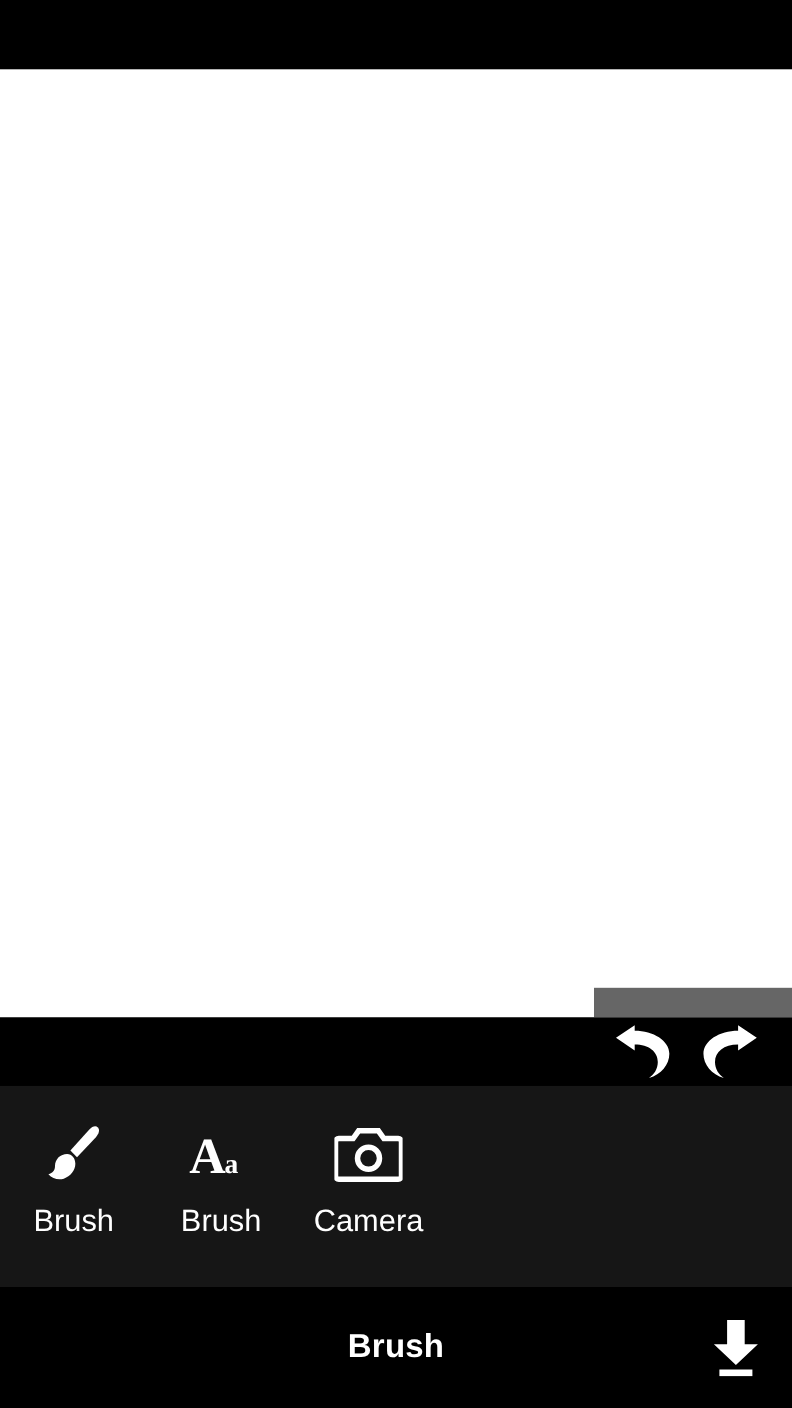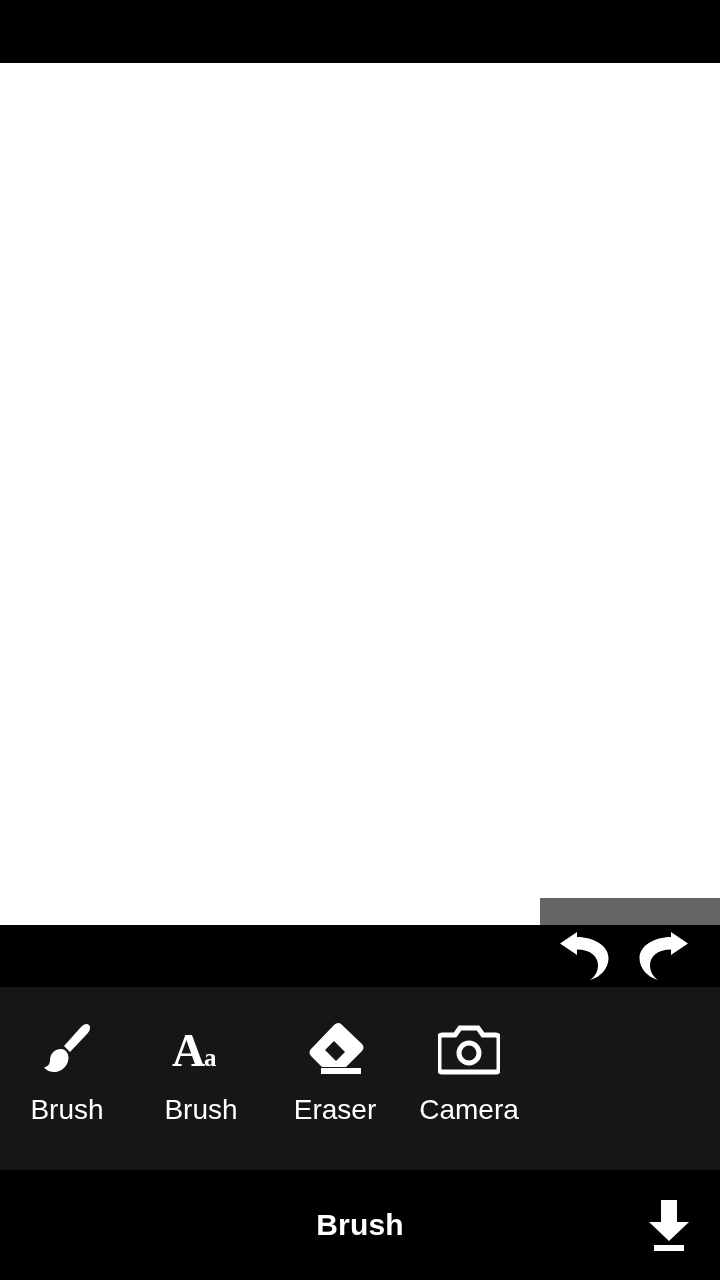--- a/index.html
+++ b/index.html
@@ -188,30 +188,20 @@
     <div class="tool-item">
       <span class="tool-icon">
         <svg width="60" height="60" viewBox="0 0 60 60" xmlns="http://www.w3.org/2000/svg">
           <text x="1" y="47" font-family="Liberation Serif, serif" font-size="46" font-weight="bold" fill="#ffffff">A</text>
           <text x="33" y="47" font-family="Liberation Serif, serif" font-size="25" font-weight="bold" fill="#ffffff">a</text>
         </svg>
       </span>
       <span class="tool-label">Brush</span>
     </div>
 
-    <div class="tool-item">
-      <span class="tool-icon">
-        <svg width="60" height="60" viewBox="0 0 60 60" xmlns="http://www.w3.org/2000/svg">
-          <path d="M36 5 L57 25 C59 27 59 30 57 32 L41 48 L17 48 L6 37 C4 35 4 32 6 30 L29 6 C31 4 34 3 36 5 Z" fill="#ffffff"></path>
-          <path d="M20 31 L29 22 L40 33 L31 42 Z" fill="#161616"></path>
-          <rect x="16" y="49" width="40" height="6" fill="#ffffff"></rect>
-        </svg>
-      </span>
-      <span class="tool-label">Eraser</span>
-    </div>
 
 
 
     <div class="tool-item">
       <span class="tool-icon">
         <svg width="62" height="52" viewBox="0 0 62 52" xmlns="http://www.w3.org/2000/svg">
           <path d="M4 12 h13 l5 -7 h18 l5 7 h13 a3 3 0 0 1 3 3 v31 a3 3 0 0 1 -3 3 h-54 a3 3 0 0 1 -3 -3 v-31 a3 3 0 0 1 3 -3 z" fill="none" stroke="#ffffff" stroke-width="5"></path>
           <circle cx="31" cy="30" r="10" fill="none" stroke="#ffffff" stroke-width="5"></circle>
         </svg>
       </span>

